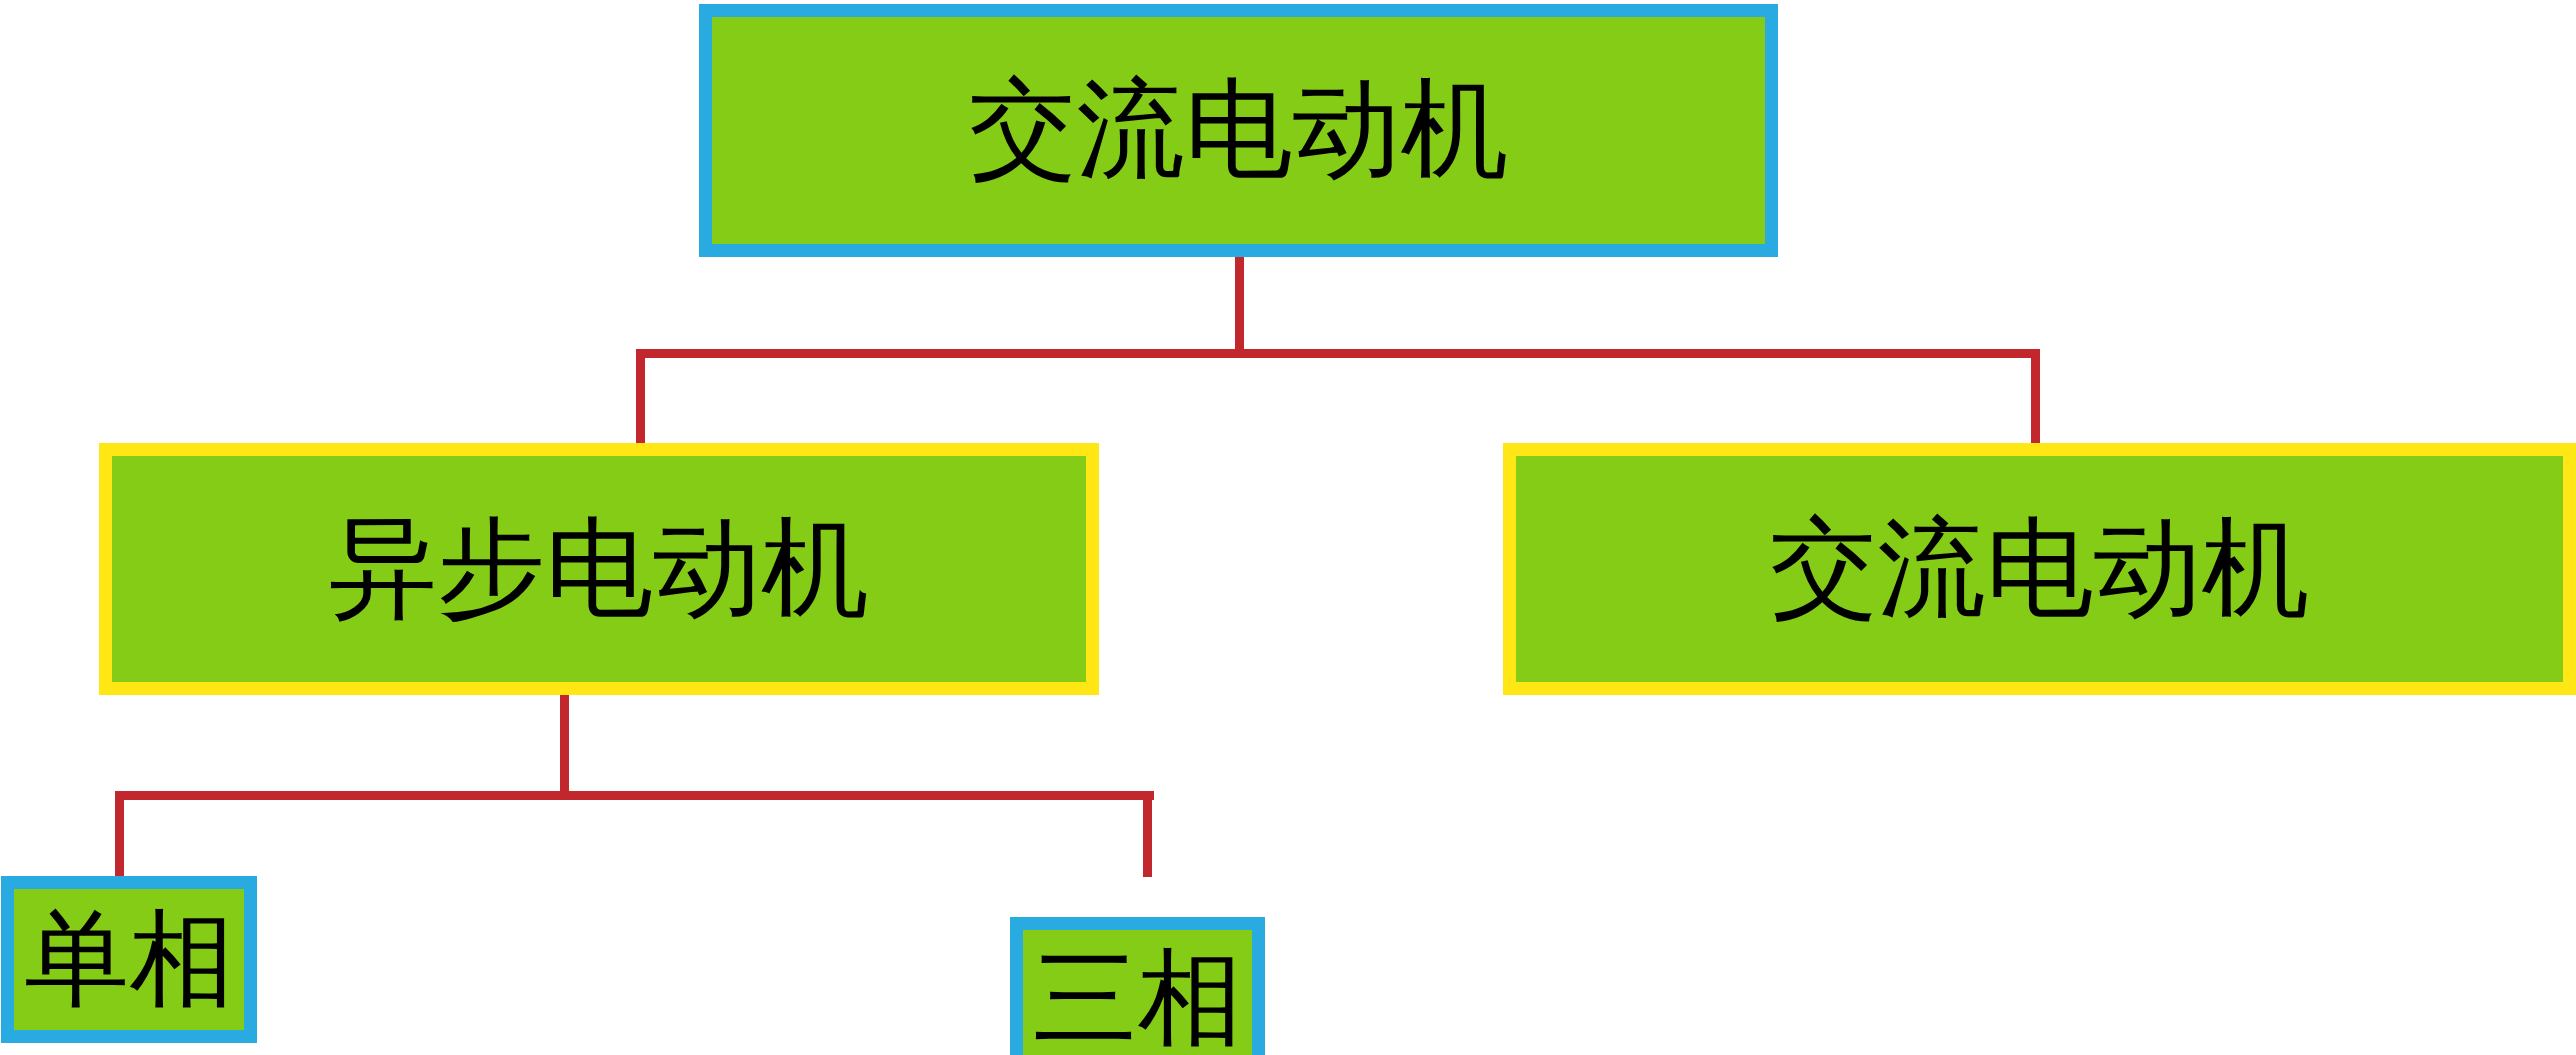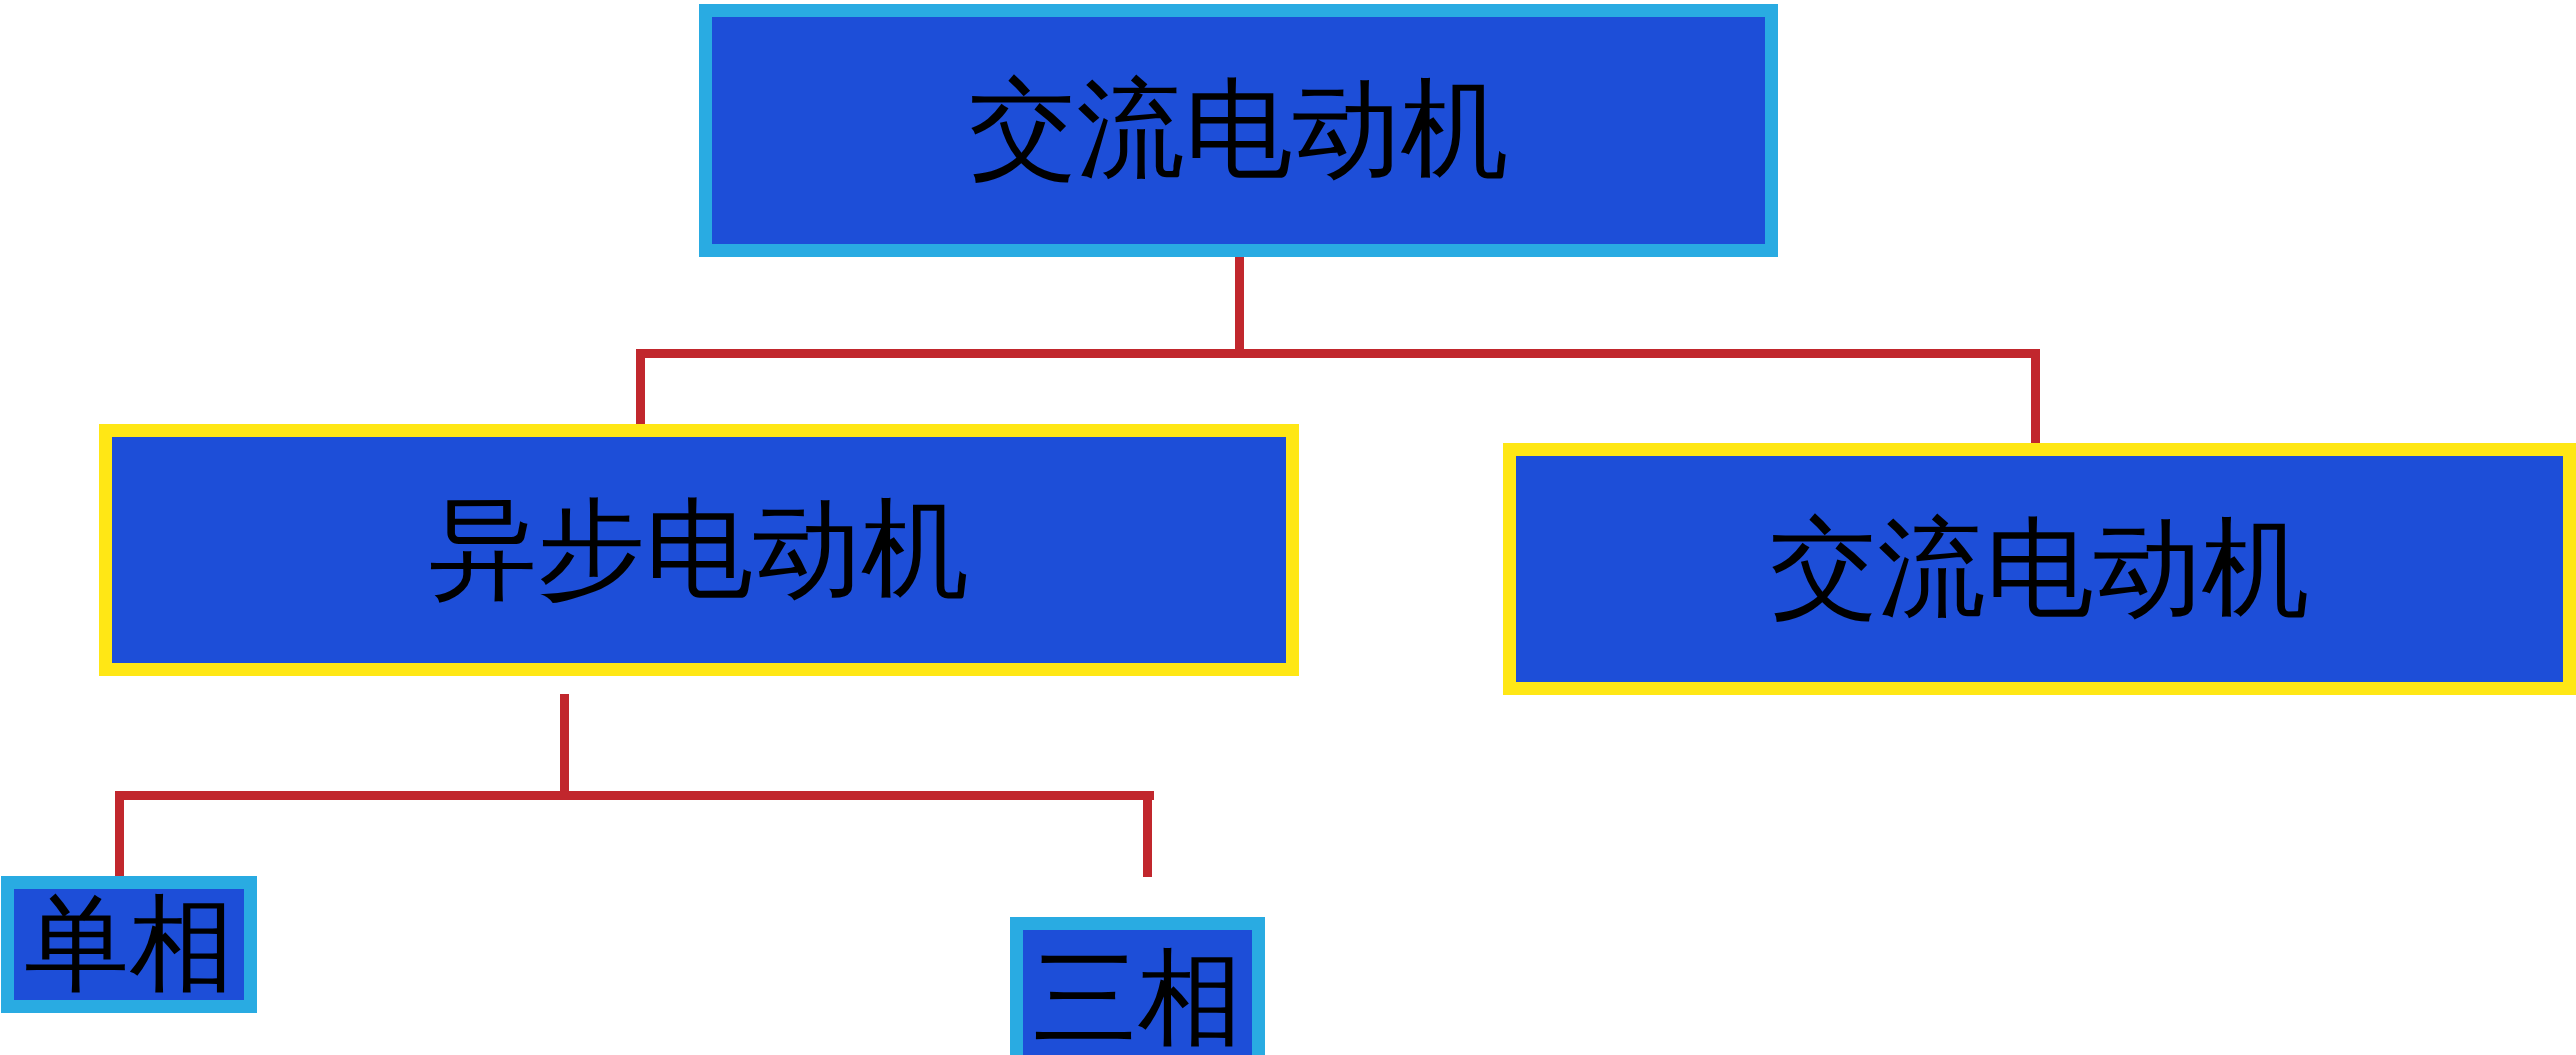--- a/index.html
+++ b/index.html
@@ -11,42 +11,42 @@
     background: var(--bg, #ffffff);
     font-family: "Liberation Serif", "DejaVu Serif", serif;
     overflow: hidden;
   }
 
   .node {
     position: absolute;
     display: flex;
     align-items: center;
     justify-content: center;
-    background: #1d4ed8;
+    background: #84cc16;
     box-sizing: border-box;
     color: var(--text, #000000);
   }
   .node .label {
     white-space: nowrap;
     line-height: 1;
   }
 
   .border-blue   { border: 13px solid var(--blue, #29ABE2); }
   .border-yellow { border: 13px solid var(--yellow, #FFE715); }
 
   .line {
     position: absolute;
     background: var(--red, #C1272D);
   }
 
   
   .node-root   { left: 699px; top: 3.7px;    width: 1079px; height: 253px; }
-  .node-async  { left: 99px;  top: 424px;  width: 1200px; height: 252px; }
+  .node-async  { left: 99px;  top: 443px;  width: 1000px; height: 252px; }
   .node-sync   { left: 1503px; top: 443px;  width: 1073px; height: 252px; }
-  .node-single { left: 1.2px;    top: 876px; width: 256px;  height: 137px; }
+  .node-single { left: 1.2px;    top: 876px; width: 256px;  height: 167px; }
   .node-three  { left: 1010px; top: 917px; width: 255px;  height: 162px; }
 
   .font-big   { font-size: 108px; }
   .font-small { font-size: 105px; }
 
   
   .v-root       { left: 1235px; top: 257px;  width: 8.7px;   height: 99px; }
   .h-root       { left: 636px; top: 349px;  width: 1403px; height: 8.7px;  }
   .v-to-async   { left: 636px; top: 349px;  width: 8.7px;   height: 95px; }
   .v-to-sync    { left: 2031px; top: 349px;  width: 8.7px;   height: 95px; }

